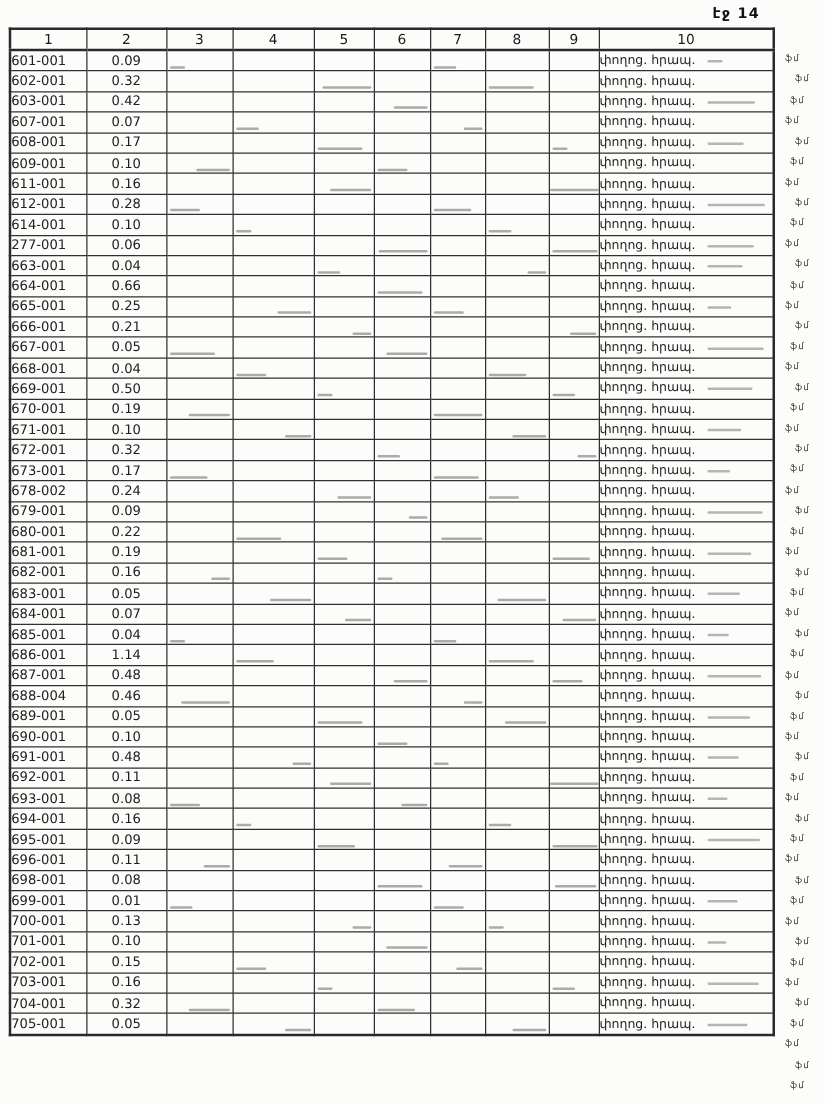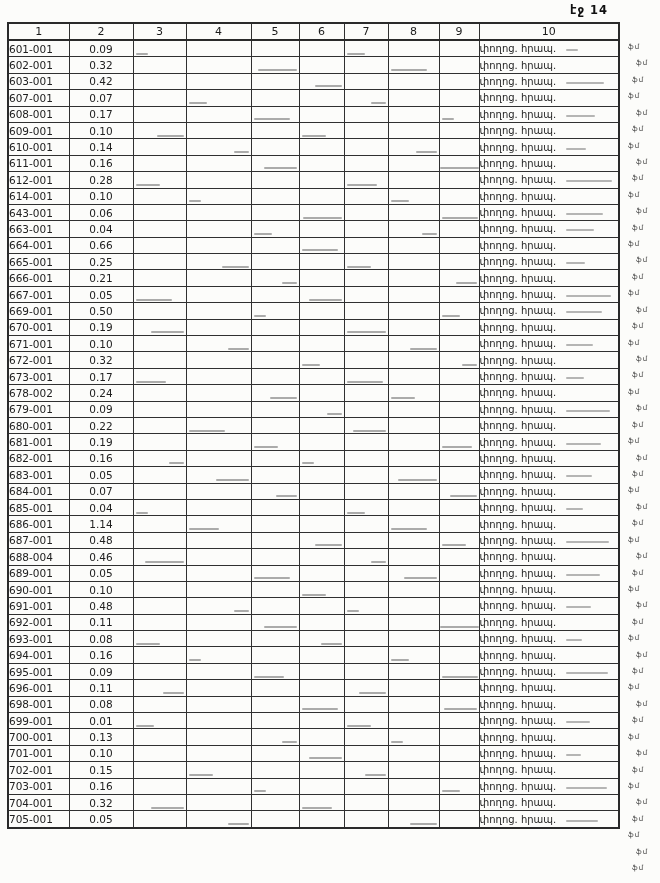--- a/index.html
+++ b/index.html
@@ -179,36 +179,20 @@
           <td class="cell-empty"></td>
           <td class="cell-empty">
             <div class="smear" style="width: 24px; margin-left: 2px; margin-right: auto;"></div>
           </td>
           <td class="cell-empty"></td>
           <td class="cell-empty"></td>
           <td class="cell-empty"></td>
           <td class="cell-use"><span>փողոց. հրապ.</span></td>
         </tr>
         <tr>
-          <td class="cell-id">610-001</td>
-          <td class="cell-area">0.14</td>
-          <td class="cell-empty"></td>
-          <td class="cell-empty">
-            <div class="smear" style="width: 15px; margin-left: auto; margin-right: 2px;"></div>
-          </td>
-          <td class="cell-empty"></td>
-          <td class="cell-empty"></td>
-          <td class="cell-empty"></td>
-          <td class="cell-empty">
-            <div class="smear" style="width: 21px; margin-left: auto; margin-right: 2px;"></div>
-          </td>
-          <td class="cell-empty"></td>
-          <td class="cell-use"><span>փողոց. հրապ.</span><span class="use-streak" style="width: 20px;"></span></td>
-        </tr>
-        <tr>
           <td class="cell-id">611-001</td>
           <td class="cell-area">0.16</td>
           <td class="cell-empty"></td>
           <td class="cell-empty"></td>
           <td class="cell-empty">
             <div class="smear" style="width: 33px; margin-left: auto; margin-right: 2px;"></div>
           </td>
           <td class="cell-empty"></td>
           <td class="cell-empty"></td>
           <td class="cell-empty"></td>
@@ -243,21 +227,21 @@
           <td class="cell-empty"></td>
           <td class="cell-empty"></td>
           <td class="cell-empty"></td>
           <td class="cell-empty">
             <div class="smear" style="width: 18px; margin-left: 2px; margin-right: auto;"></div>
           </td>
           <td class="cell-empty"></td>
           <td class="cell-use"><span>փողոց. հրապ.</span></td>
         </tr>
         <tr>
-          <td class="cell-id">643-001</td>
+          <td class="cell-id">277-001</td>
           <td class="cell-area">0.06</td>
           <td class="cell-empty"></td>
           <td class="cell-empty"></td>
           <td class="cell-empty"></td>
           <td class="cell-empty">
             <div class="smear" style="width: 39px; margin-left: auto; margin-right: 2px;"></div>
           </td>
           <td class="cell-empty"></td>
           <td class="cell-empty"></td>
           <td class="cell-empty">
@@ -335,20 +319,36 @@
           </td>
           <td class="cell-empty"></td>
           <td class="cell-empty"></td>
           <td class="cell-empty">
             <div class="smear" style="width: 33px; margin-left: auto; margin-right: 2px;"></div>
           </td>
           <td class="cell-empty"></td>
           <td class="cell-empty"></td>
           <td class="cell-empty"></td>
           <td class="cell-use"><span>փողոց. հրապ.</span><span class="use-streak" style="width: 45px;"></span></td>
+        </tr>
+        <tr>
+          <td class="cell-id">668-001</td>
+          <td class="cell-area">0.04</td>
+          <td class="cell-empty"></td>
+          <td class="cell-empty">
+            <div class="smear" style="width: 24px; margin-left: 2px; margin-right: auto;"></div>
+          </td>
+          <td class="cell-empty"></td>
+          <td class="cell-empty"></td>
+          <td class="cell-empty"></td>
+          <td class="cell-empty">
+            <div class="smear" style="width: 30px; margin-left: 2px; margin-right: auto;"></div>
+          </td>
+          <td class="cell-empty"></td>
+          <td class="cell-use"><span>փողոց. հրապ.</span></td>
         </tr>
         <tr>
           <td class="cell-id">669-001</td>
           <td class="cell-area">0.50</td>
           <td class="cell-empty"></td>
           <td class="cell-empty"></td>
           <td class="cell-empty">
             <div class="smear" style="width: 12px; margin-left: 2px; margin-right: auto;"></div>
           </td>
           <td class="cell-empty"></td>

